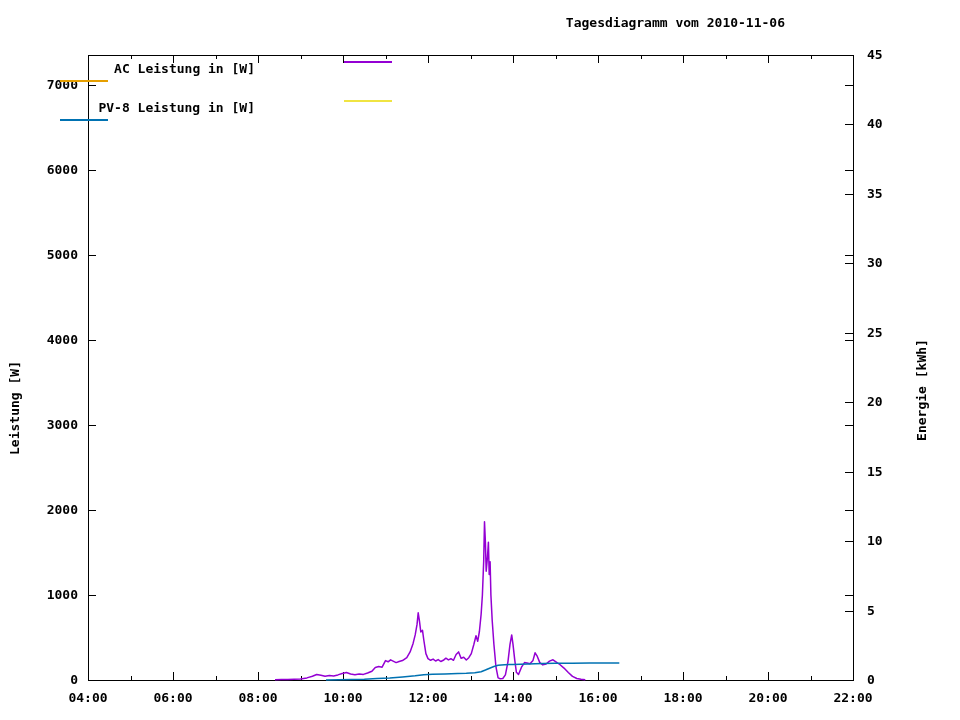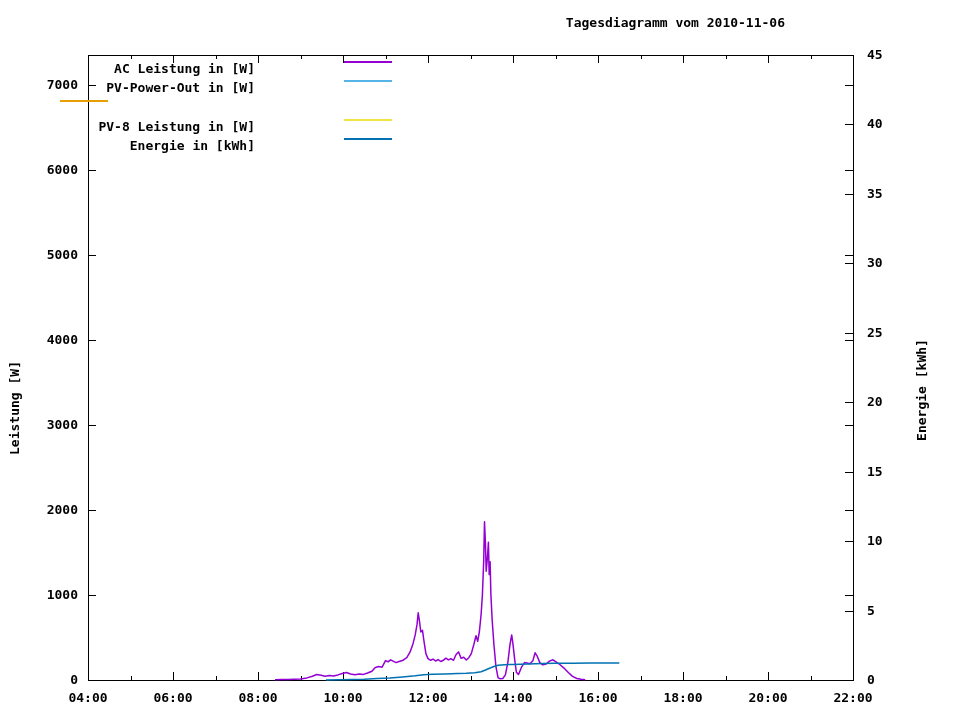--- a/index.html
+++ b/index.html
@@ -119,28 +119,23 @@
     </svg>
   <div class="title">Tagesdiagramm vom 2010-11-06</div>
   <div class="ylab" id="ylab-left">Leistung [W]</div>
   <div class="ylab" id="ylab-right">Energie [kWh]</div>
   <div class="legend" id="legend">
       <div class="lrow">
         <span class="ltext">AC Leistung in [W]</span>
         <span class="lline" style="background: rgb(148, 0, 211);"></span>
       </div>
       <div class="lrow">
-        <span class="ltext">PV-Power-Out in [W]</span>
-        <span class="lline" style="background: rgb(86, 180, 233);"></span>
-      </div>
-      <div class="lrow">
         <span class="lline" style="background: rgb(230, 159, 0);"></span>
       </div>
       <div class="lrow">
         <span class="ltext">PV-8 Leistung in [W]</span>
         <span class="lline" style="background: rgb(240, 228, 66);"></span>
       </div>
       <div class="lrow">
-        <span class="ltext">Energie in [kWh]</span>
         <span class="lline" style="background: rgb(0, 114, 178);"></span>
       </div>
     </div>
 </div>
 
 </body></html>

